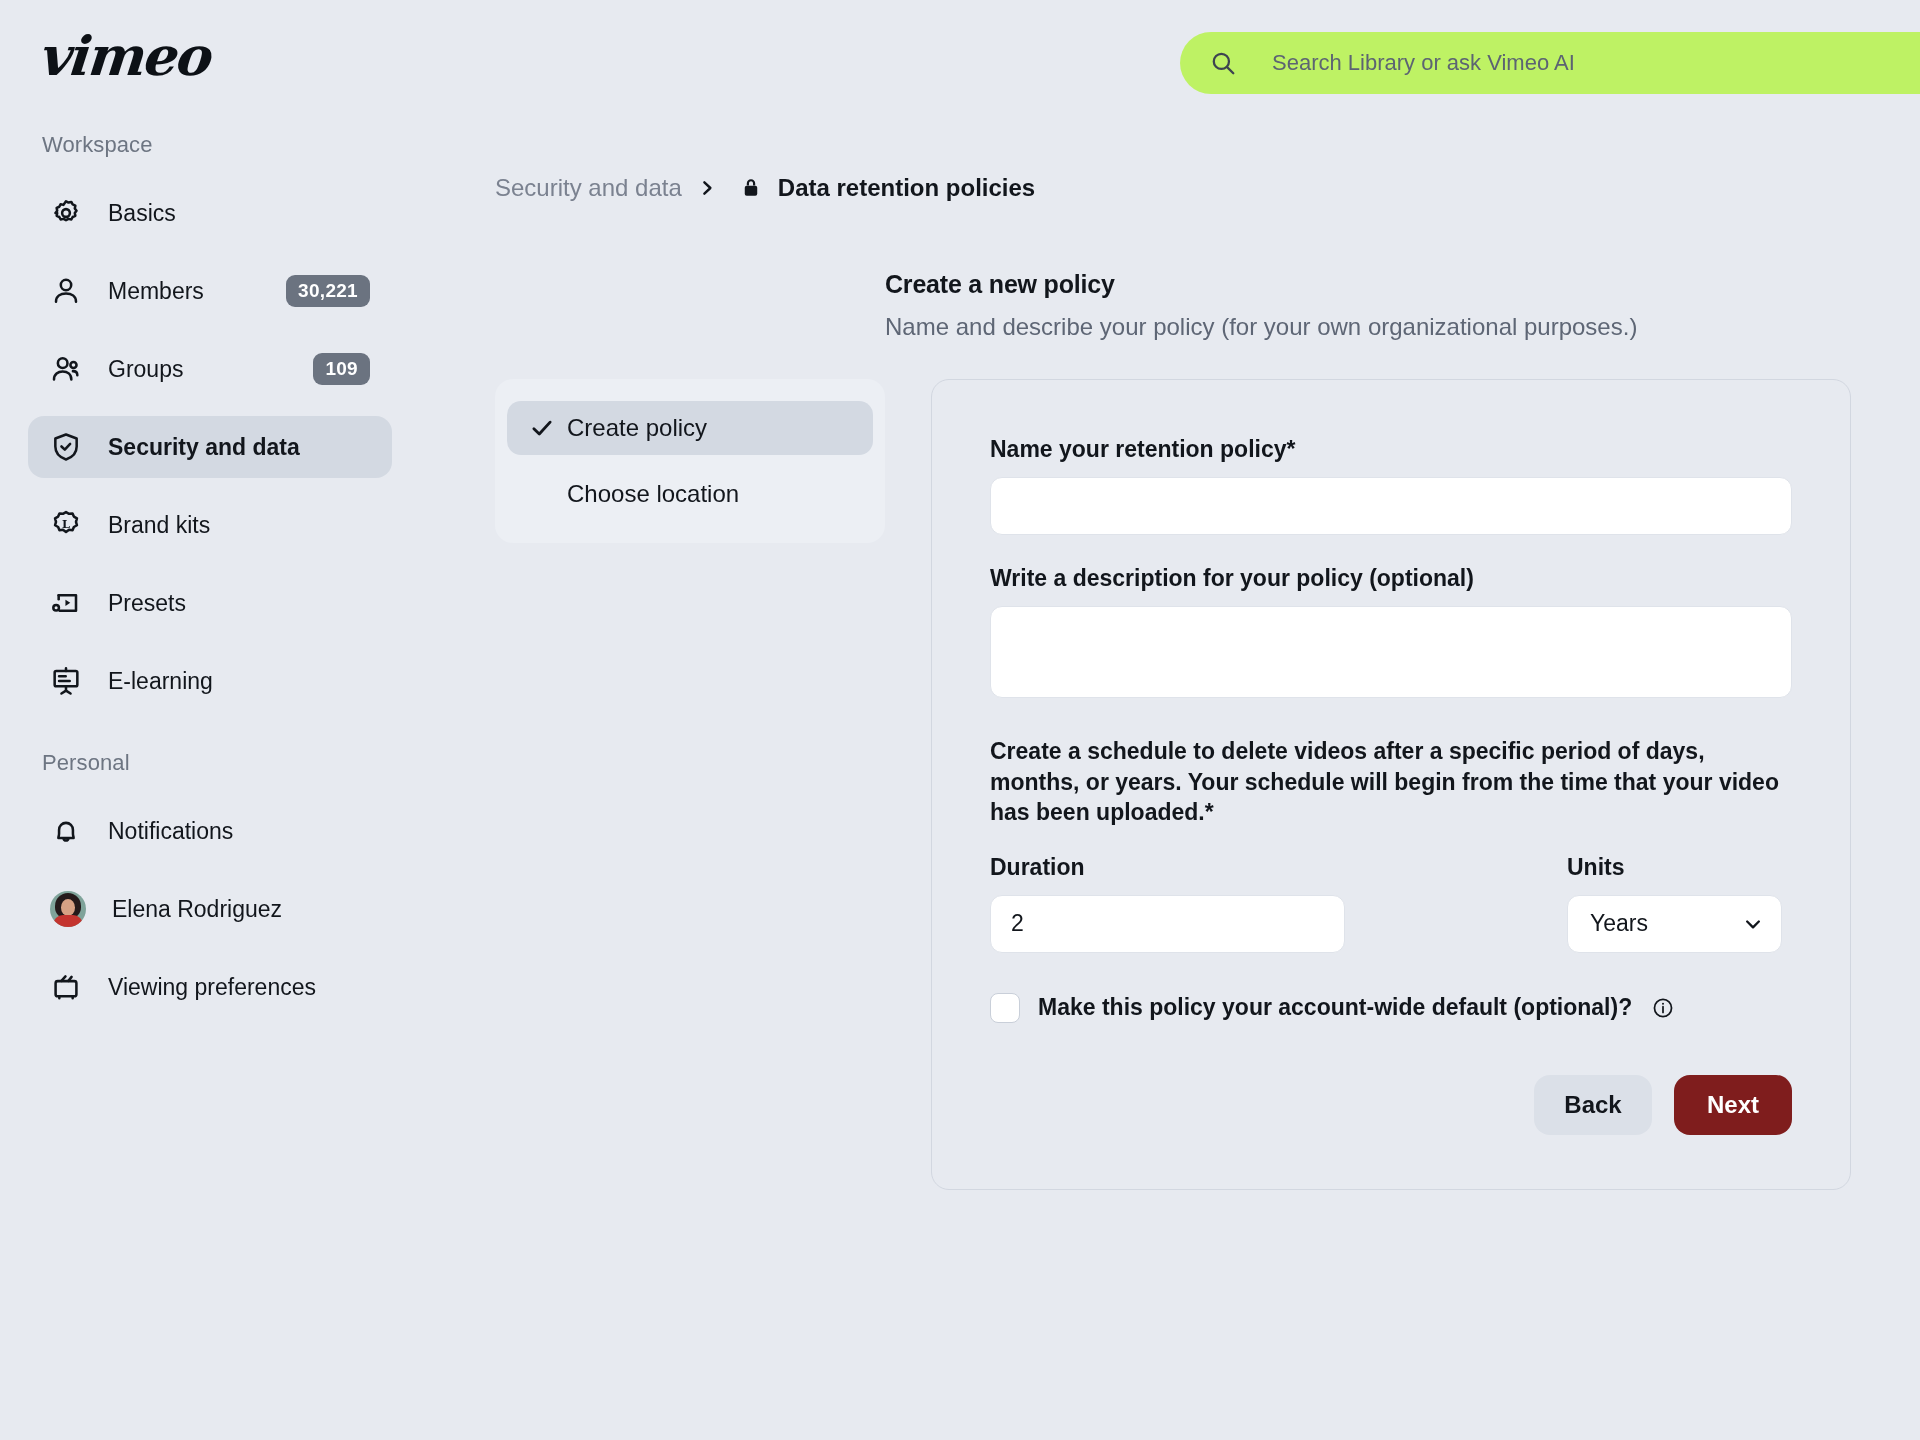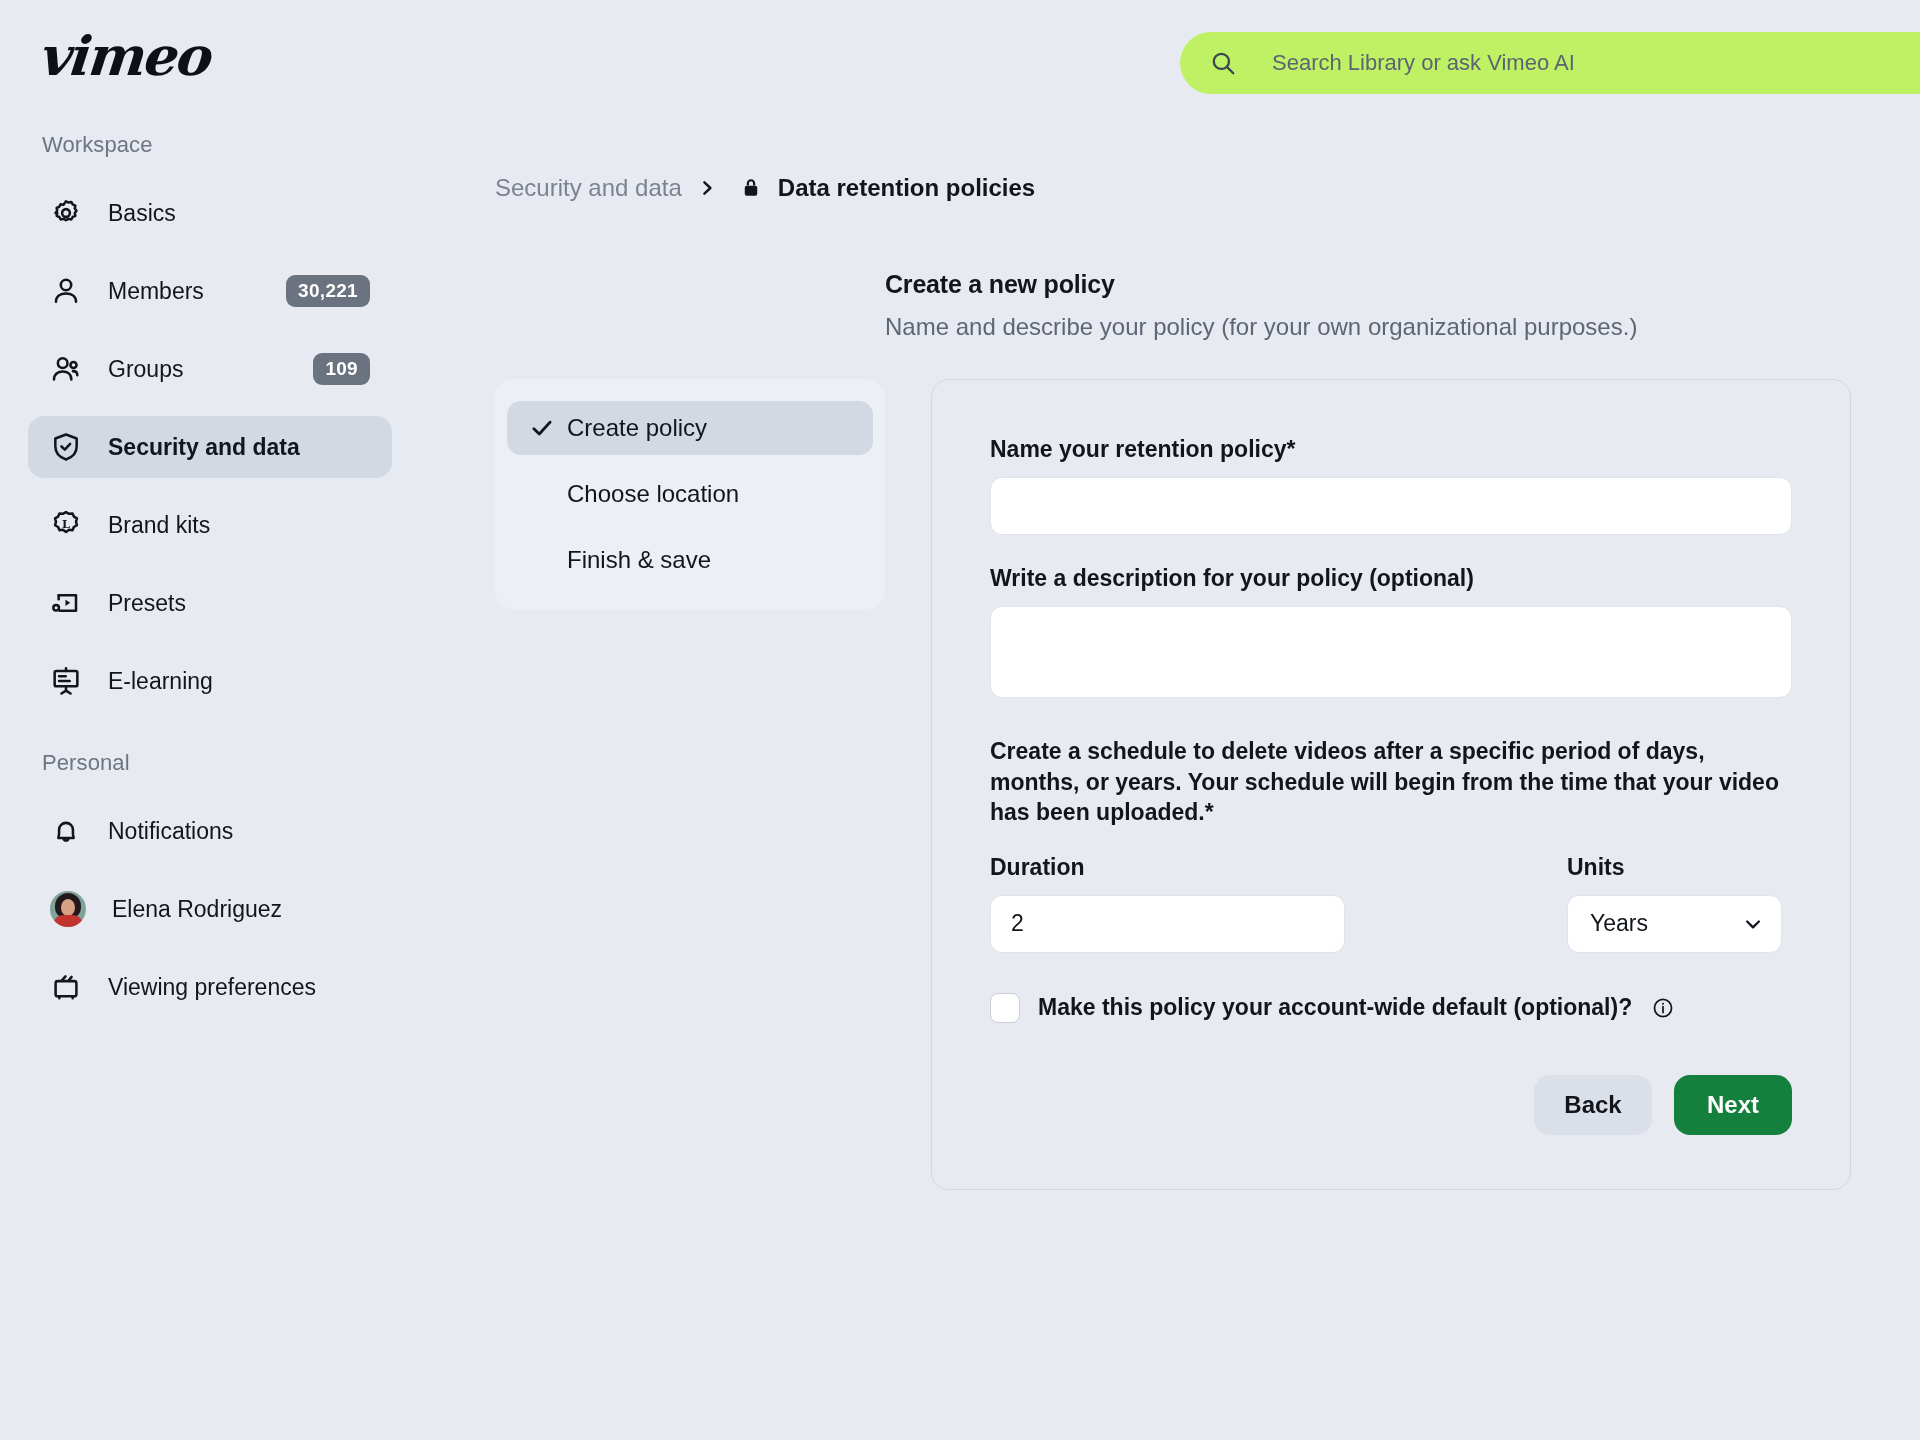--- a/index.html
+++ b/index.html
@@ -149,21 +149,21 @@
   .check-label { font-size: 23px; font-weight: 700; color: #12161c; }
   .info-icon { width: 22px; height: 22px; margin-left: 2px; cursor: pointer; }
 
   .btn-row { display: flex; justify-content: flex-end; gap: 22px; margin-top: 52px; }
   .btn {
     height: 60px; min-width: 118px; border: 0; border-radius: 16px;
     font-family: "Liberation Sans", sans-serif;
     font-size: 24px; font-weight: 700; cursor: pointer;
   }
   .btn-back { background: #dbe0e8; color: #12161c; }
-  .btn-next { background: #15803d; color: #ffffff; }
+  .btn-next { background: #7f1d1d; color: #ffffff; }
 </style>
 </head>
 <body>
 
 <div class="app">
 
   <div class="header">
     <div class="logo">vimeo</div>
 
     <div class="search-wrap">
@@ -327,28 +327,20 @@
           </span>
           <span>Create policy</span>
         </div>
         <div class="step">
           <span class="ck empty">
             <svg viewBox="0 0 24 24" width="26" height="26" fill="none" stroke="#12161c" stroke-width="2.6">
               <path d="M4.5 12.6l5 5 10-11"></path>
             </svg>
           </span>
           <span>Choose location</span>
-        </div>
-        <div class="step">
-          <span class="ck empty">
-            <svg viewBox="0 0 24 24" width="26" height="26" fill="none" stroke="#12161c" stroke-width="2.6">
-              <path d="M4.5 12.6l5 5 10-11"></path>
-            </svg>
-          </span>
-          <span>Finish &amp; save</span>
         </div>
       </div>
 
       <div class="card">
 
         <div class="fld-label">Name your retention policy*</div>
         <input class="text-input" type="text" placeholder="" style="">
 
         <div class="gap-28"></div>
 

